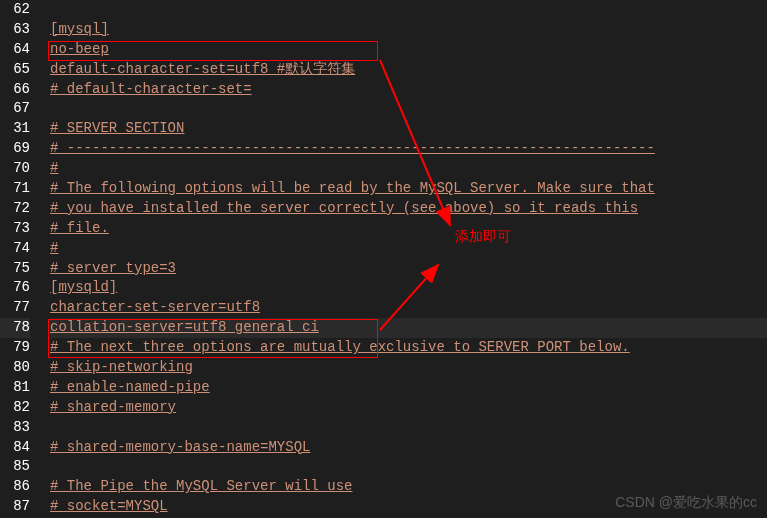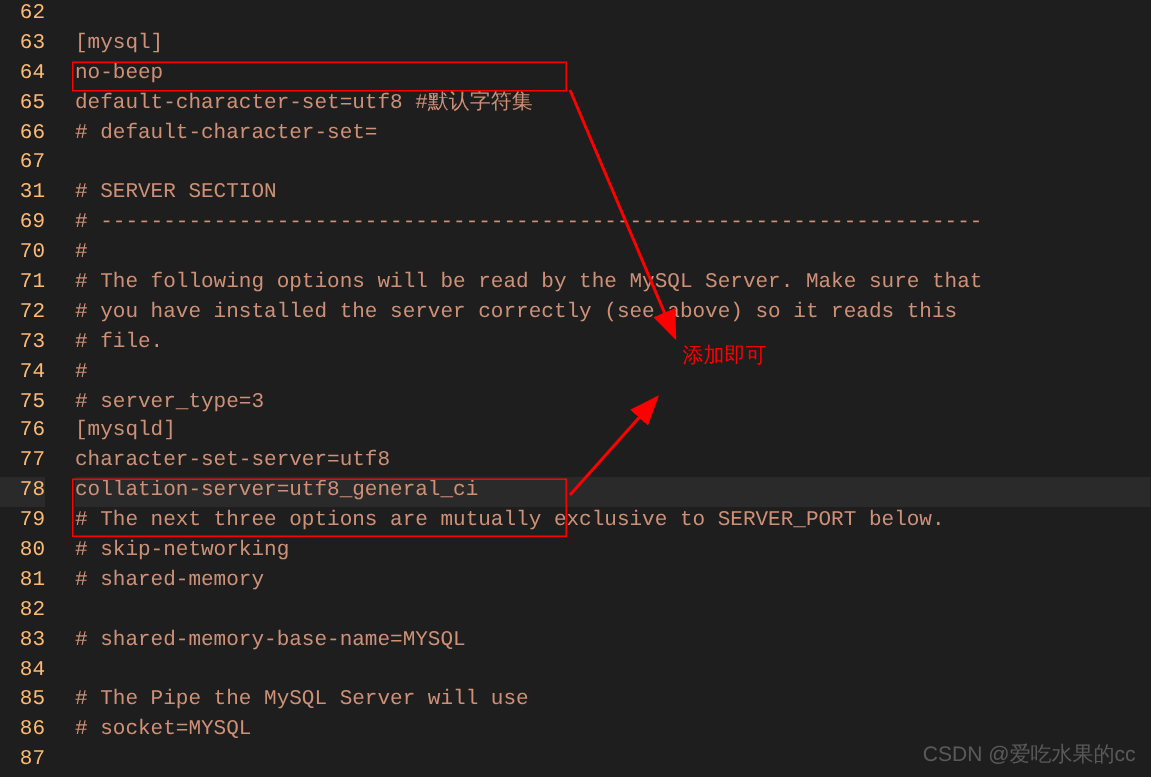--- a/index.html
+++ b/index.html
@@ -16,34 +16,35 @@
       height: 518px;
       position: relative;
     }
     .editor {
       display: flex;
       height: 100%;
     }
     .gutter {
       width: 40px;
       background: #1e1e1e;
-      color: #fdba74;
+      color: #ffffff;
       text-align: right;
       padding-right: 10px;
       user-select: none;
       flex-shrink: 0;
     }
     .gutter-line {
       height: 19.9px;
       line-height: 19.9px;
     }
     .code {
       flex: 1;
       color: #ce9178;
       padding-left: 10px;
+      text-decoration: underline;
     }
     .code-line {
       height: 19.9px;
       line-height: 19.9px;
       white-space: pre;
     }
     .current-line {
       background: #2a2a2a;
     }
     .box-red {
@@ -134,20 +135,21 @@
       <div class="code-line"># The following options will be read by the MySQL Server. Make sure that</div>
       <div class="code-line"># you have installed the server correctly (see above) so it reads this</div>
       <div class="code-line"># file.</div>
       <div class="code-line">#</div>
       <div class="code-line"># server_type=3</div>
       <div class="code-line">[mysqld]</div>
       <div class="code-line">character-set-server=utf8</div>
       <div class="code-line current-line">collation-server=utf8_general_ci</div>
       <div class="code-line"># The next three options are mutually exclusive to SERVER_PORT below.</div>
       <div class="code-line"># skip-networking</div>
+      <div class="code-line"># enable-named-pipe</div>
       <div class="code-line"># shared-memory</div>
       <div class="code-line"></div>
       <div class="code-line"># shared-memory-base-name=MYSQL</div>
       <div class="code-line"></div>
       <div class="code-line"># The Pipe the MySQL Server will use</div>
       <div class="code-line"># socket=MYSQL</div>
     </div>
 </div>
 
 <div class="box-red box1"></div>

